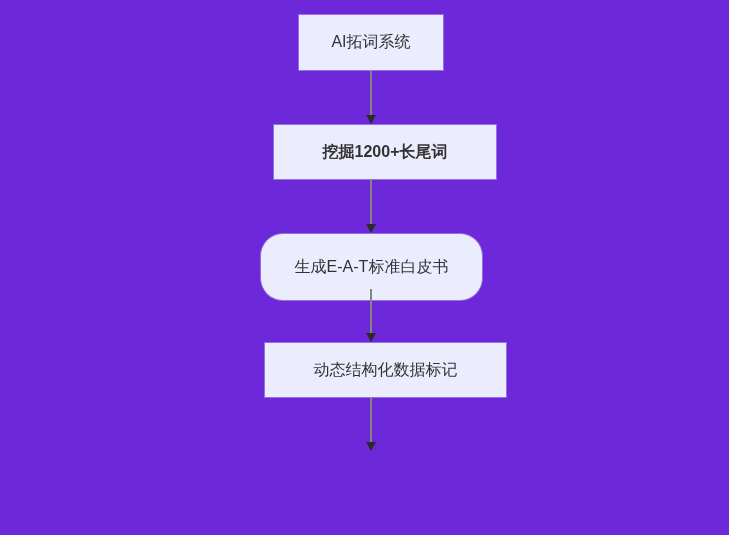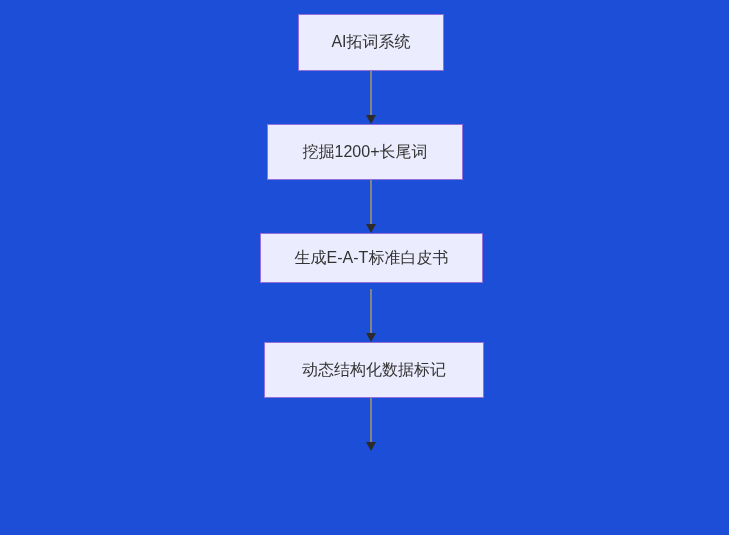--- a/index.html
+++ b/index.html
@@ -5,40 +5,40 @@
   * { margin: 0; padding: 0; box-sizing: border-box; }
   html, body {
     width: 729px; height: 535px;
     font-family: "Liberation Sans", "DejaVu Sans", sans-serif;
     background: #fafafa;
     overflow: hidden;
   }
   .canvas {
     position: relative;
     width: 729px; height: 535px;
-    background: #1d4ed8;
+    background: #6d28d9;
   }
   .node {
     position: absolute;
     background: #ECECFF;
     border: 1.5px solid #9370DB;
     display: flex;
     align-items: center;
     justify-content: center;
   }
   .node-label {
     font-size: 16px;
     color: #333333;
     white-space: nowrap;
     text-align: center;
   }
   .node-1 { left: 298px; top: 14px;  width: 146px; height: 57px; }
-  .node-2 { left: 267px; top: 124px; width: 196px; height: 56px; }
-  .node-3 { left: 260px; top: 233px; width: 223px; height: 50px; }
-  .node-4 { left: 264px; top: 342px; width: 220px; height: 56px; }
+  .node-2 { left: 273px; top: 124px; width: 224px; height: 56px; font-weight: bold; }
+  .node-3 { left: 260px; top: 233px; width: 223px; height: 68px; border-radius: 23px; }
+  .node-4 { left: 264px; top: 342px; width: 243px; height: 56px; }
   .node-5 { left: 254px; top: 451px; width: 235px; height: 55px; }
   .edge {
     position: absolute;
     left: 366px;
     width: 10px;
     display: flex;
     flex-direction: column;
     align-items: center;
   }
   .edge-1 { top: 71px;  height: 53px; }

